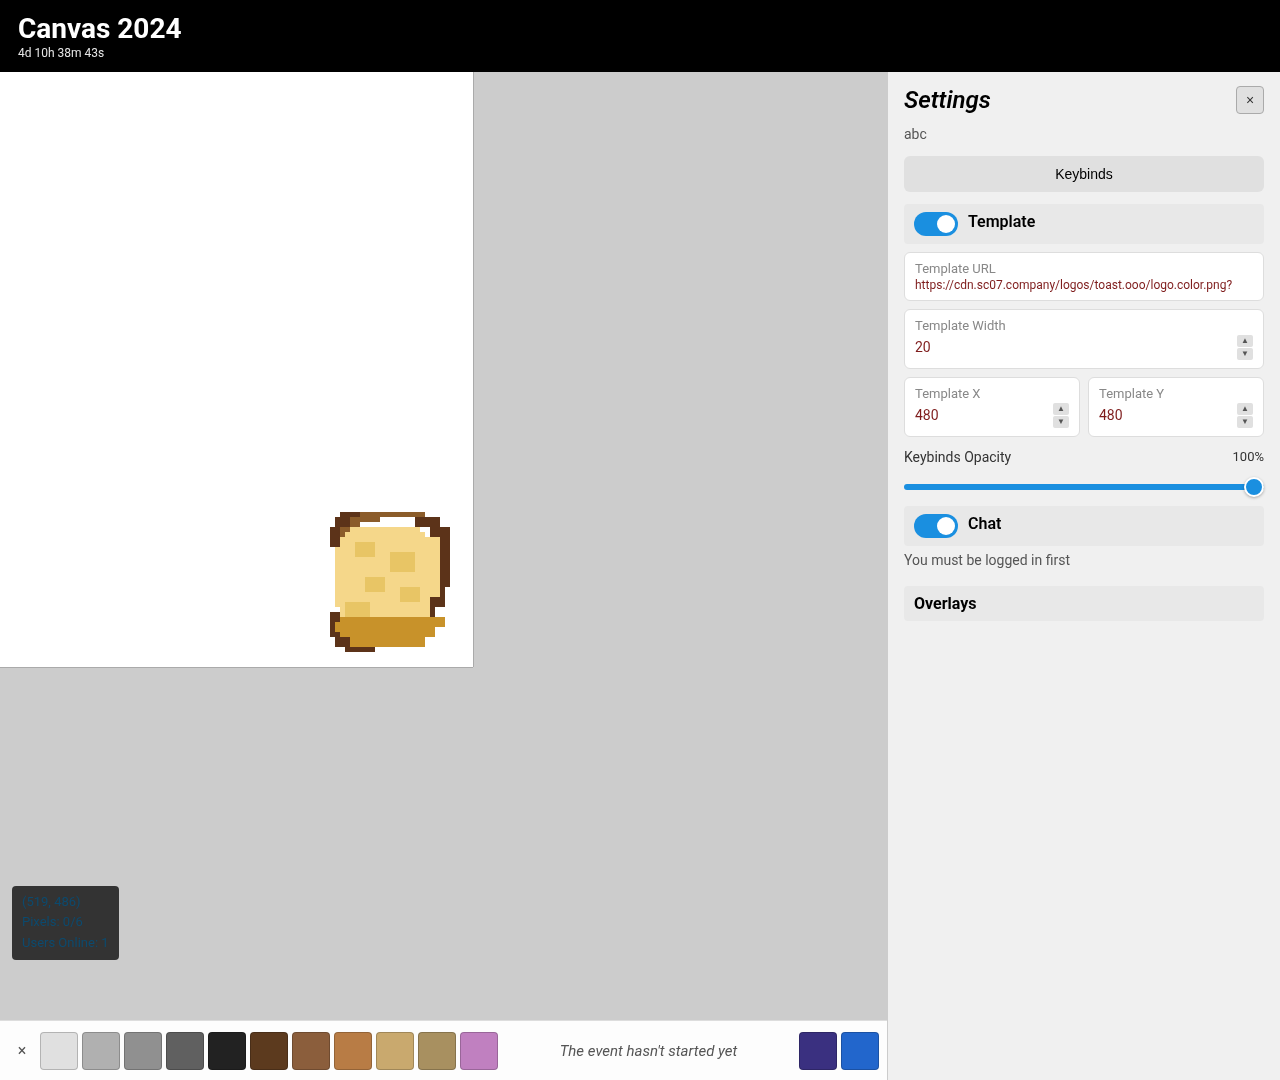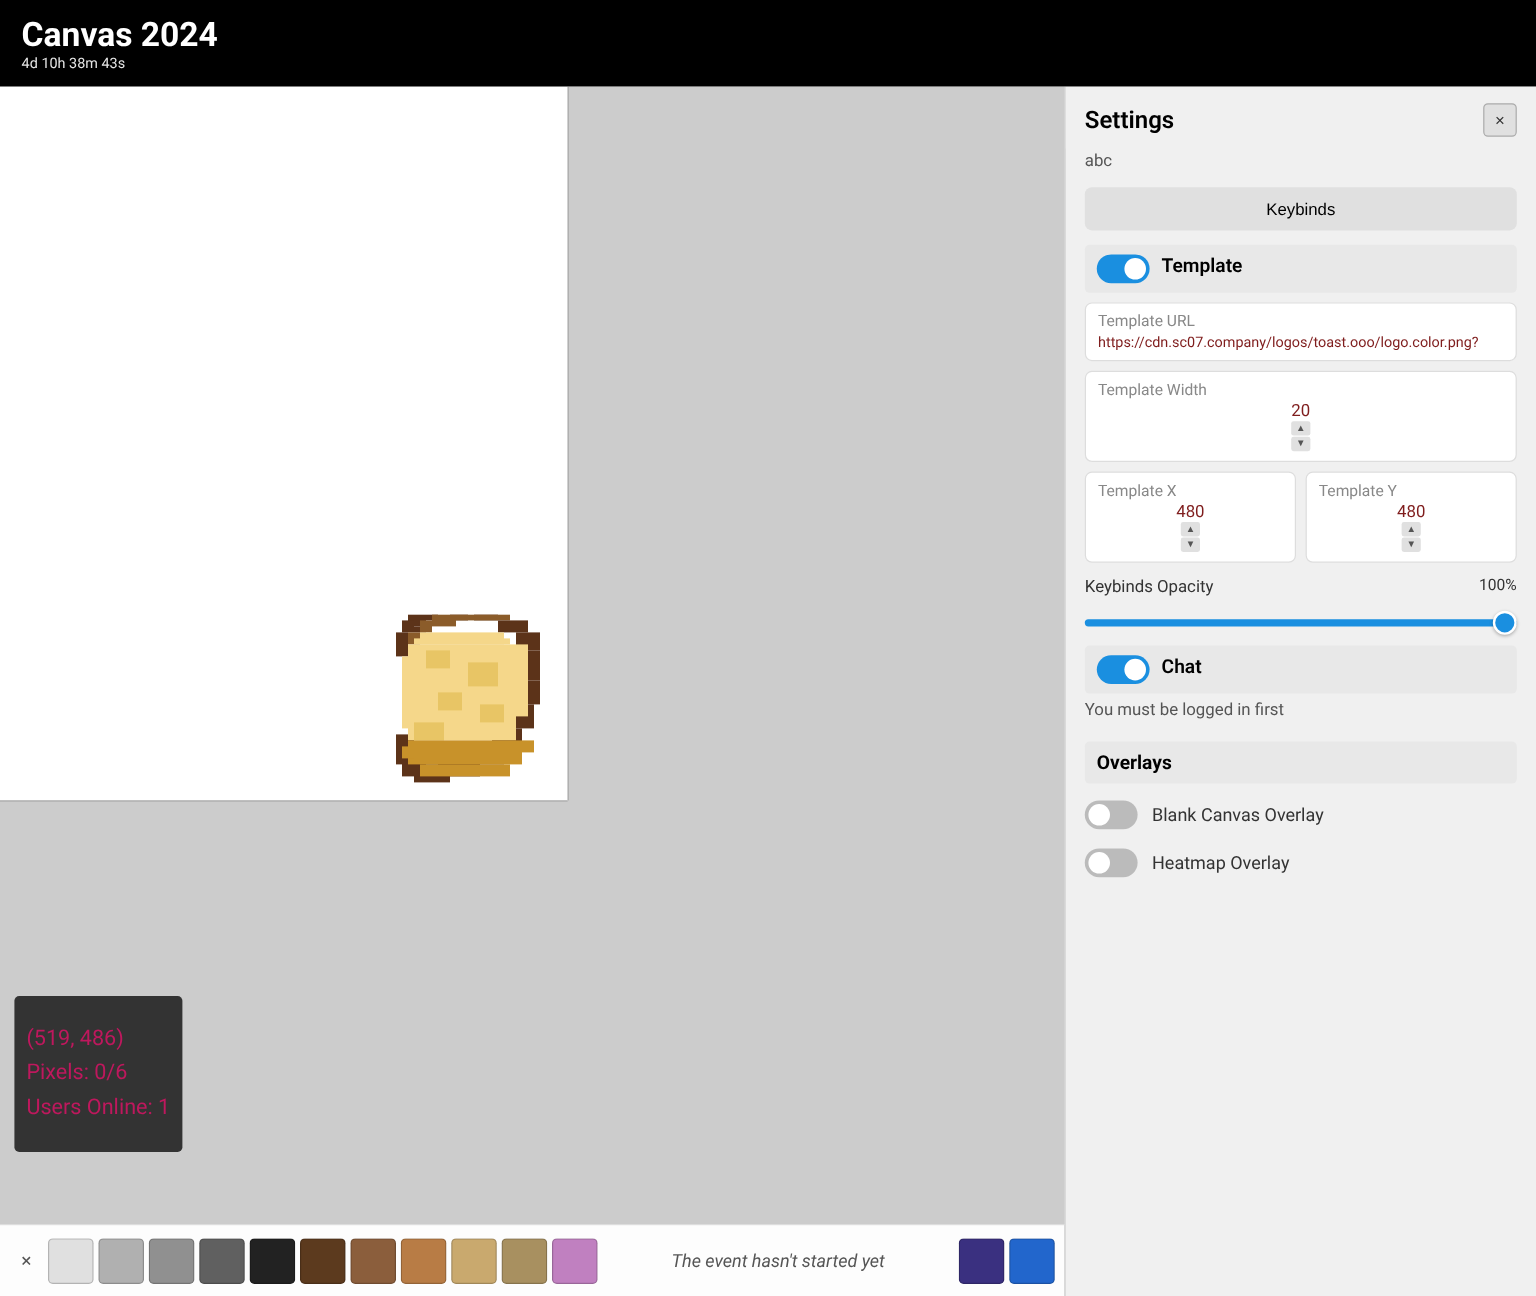--- a/index.html
+++ b/index.html
@@ -70,24 +70,24 @@
       width: 130px;
       height: 145px;
     }
 
     
     #coords-overlay {
       position: absolute;
       bottom: 120px;
       left: 12px;
       background: rgba(0,0,0,0.75);
-      color: #be185d;
-      padding: 22px 10px;
+      color: #0c4a6e;
+      padding: 6px 10px;
       border-radius: 4px;
-      font-size: 18px;
+      font-size: 13px;
       line-height: 1.6;
     }
 
     
     #palette-bar {
       position: absolute;
       bottom: 0;
       left: 0;
       right: 0;
       height: 60px;
@@ -141,22 +141,23 @@
 
     #settings-header {
       display: flex;
       align-items: center;
       justify-content: space-between;
       padding: 14px 16px 10px;
       background: #f0f0f0;
     }
 
     #settings-header h2 {
-      font-size: 20px;
+      font-size: 24px;
       font-weight: 600;
+      font-style: italic;
     }
 
     #close-btn {
       width: 28px;
       height: 28px;
       border: 1px solid #aaa;
       background: #e0e0e0;
       border-radius: 4px;
       cursor: pointer;
       display: flex;
@@ -274,21 +275,20 @@
       gap: 8px;
     }
     .field-row .field-group {
       flex: 1;
     }
 
     .field-with-spinner {
       display: flex;
       align-items: center;
       justify-content: space-between;
-      flex-direction: column;
     }
     .spinner-btns {
       display: flex;
       flex-direction: column;
       gap: 1px;
     }
     .spinner-btn {
       width: 16px;
       height: 12px;
       background: #e0e0e0;
@@ -557,33 +557,17 @@
             <input type="checkbox" checked="" style="">
             <span class="toggle-slider"></span>
           </label>
           <span class="section-title">Chat</span>
         </div>
         <div class="chat-message">You must be logged in first</div>
       </div>
 
       <div class="settings-section">
         <div class="overlays-header">Overlays</div>
-        <div style="margin-top:8px; display:flex; flex-direction:column; gap:4px;">
-          <div class="overlay-item">
-            <label class="toggle toggle-off">
-              <input type="checkbox" style="">
-              <span class="toggle-slider"></span>
-            </label>
-            <span class="overlay-label">Blank Canvas Overlay</span>
-          </div>
-          <div class="overlay-item">
-            <label class="toggle toggle-off">
-              <input type="checkbox" style="">
-              <span class="toggle-slider"></span>
-            </label>
-            <span class="overlay-label">Heatmap Overlay</span>
-          </div>
-        </div>
       </div>
 
     </div>
   </div>
 </div>
 
 </body></html>

